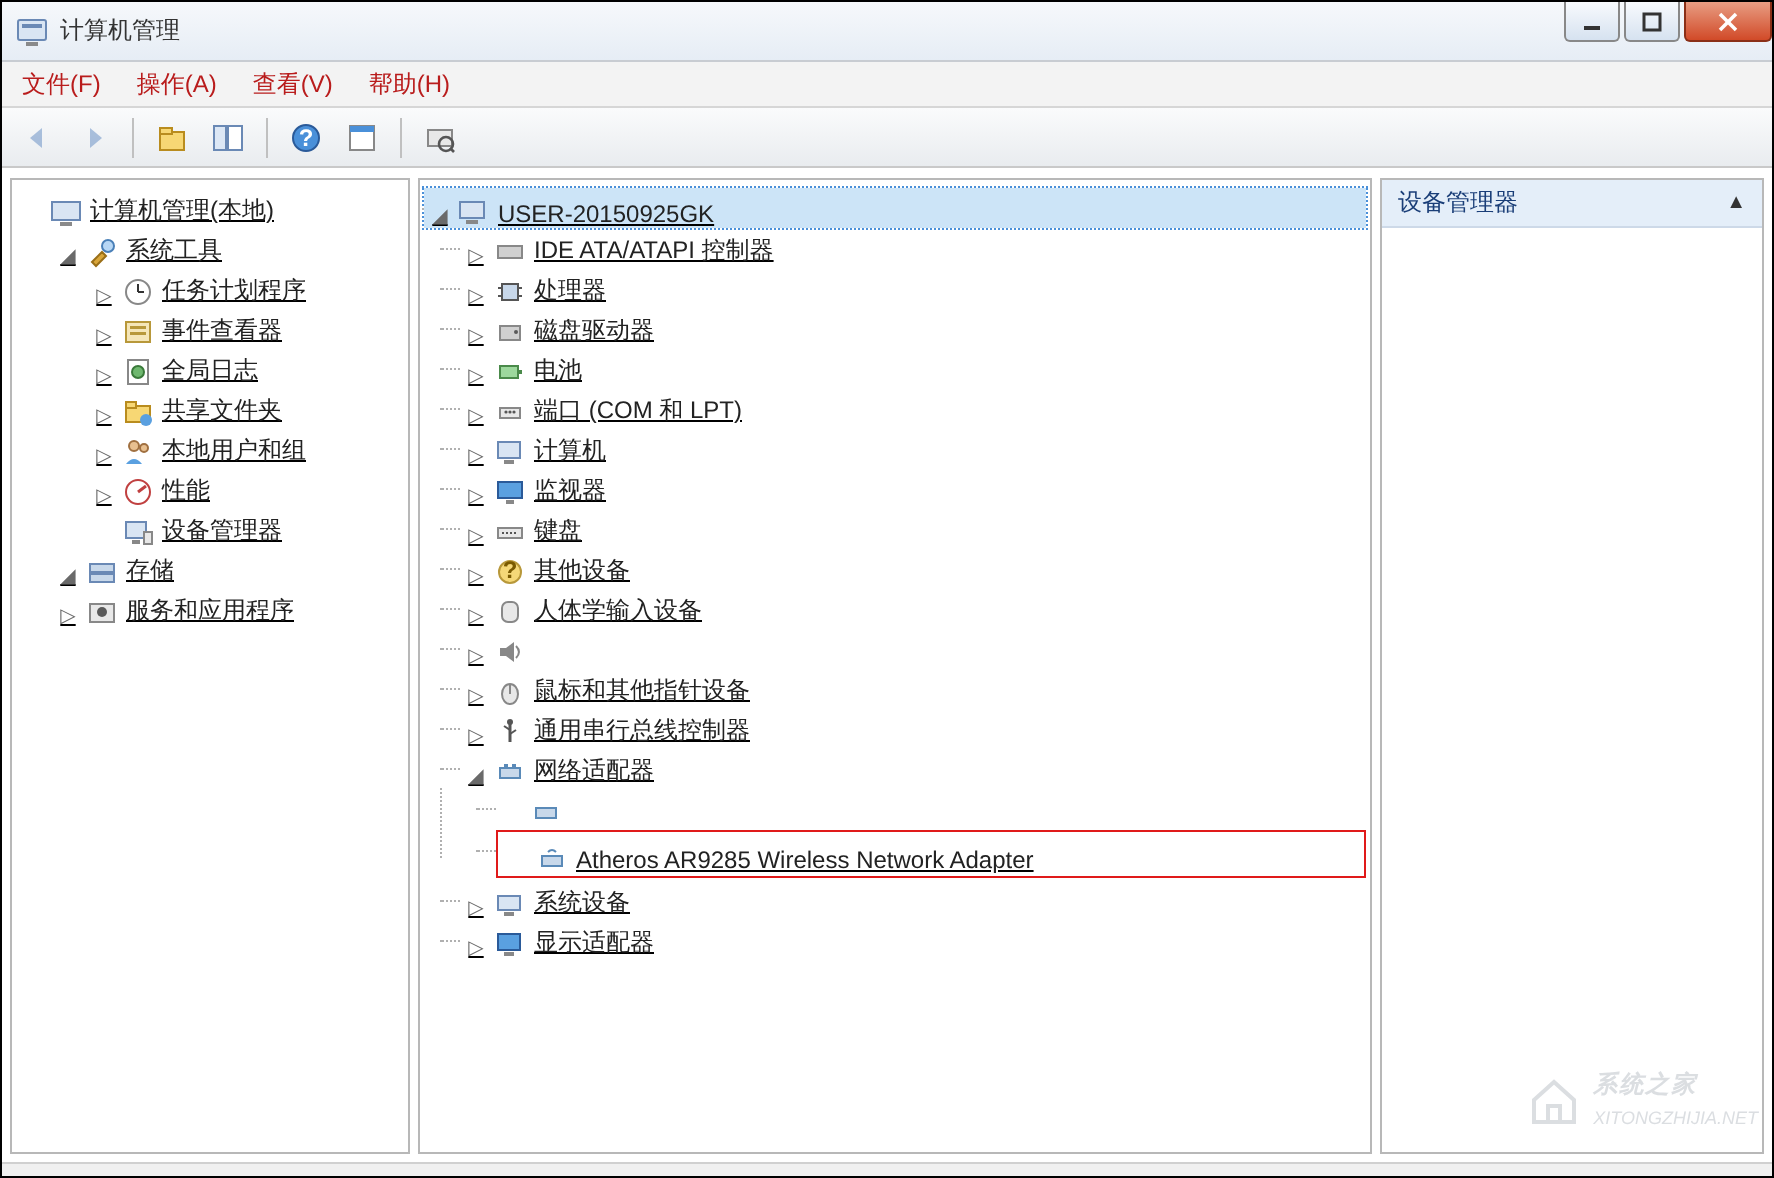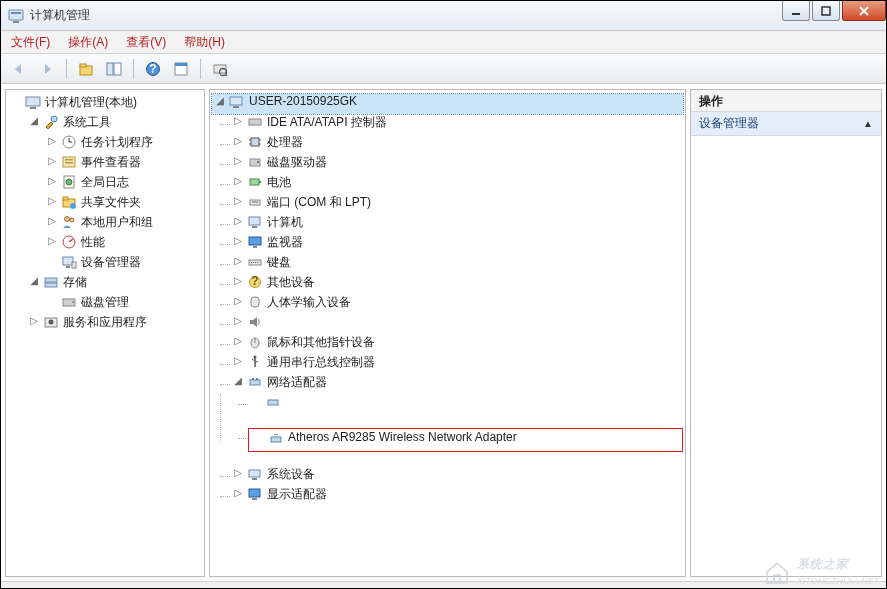--- a/index.html
+++ b/index.html
@@ -19,36 +19,36 @@
 .tbtn.disabled { opacity: .4; }
 .workarea { display: flex; height: calc(100% - 30px - 23px - 30px - 7px); border-top: 1px solid #fff; }
 .pane-left { width: 200px; border: 1px solid #b8b8b8; margin: 4px 0 4px 4px; background: #fff; overflow: auto; padding: 4px 2px; }
 .pane-mid { flex: 1; border: 1px solid #b8b8b8; margin: 4px 0 4px 4px; background: #fff; overflow: auto; padding: 4px 2px; }
 .pane-right { width: 192px; border: 1px solid #b8b8b8; margin: 4px 4px 4px 4px; background: #fff; display: flex; flex-direction: column; }
 .statusbar { height: 7px; background: #f0f0f0; border-top: 1px solid #d0d0d0; }
 
 .tree { list-style: none; }
 .tree ul { list-style: none; padding-left: 18px; position: relative; }
 .tree li { position: relative; }
-.node { display: flex; align-items: flex-start; height: 20px; padding: 0 2px; white-space: nowrap; cursor: default; }
+.node { display: flex; align-items: flex-end; height: 20px; padding: 0 2px; white-space: nowrap; cursor: default; text-decoration: underline; }
 .node .tw { width: 12px; height: 12px; margin-right: 2px; display: inline-flex; align-items: center; justify-content: center; color: #6a6a6a; font-size: 10px; }
 .node .ic { width: 18px; height: 16px; margin-right: 3px; display: inline-flex; align-items: center; justify-content: center; }
 .node .lbl { color: #222; }
 .node.selected { background: #cce4f7; outline: 1px dotted #4a90d9; }
 .dot-lines li::before { content: ""; position: absolute; left: -10px; top: 10px; width: 10px; border-top: 1px dotted #b0b0b0; }
 .dot-lines ul::before { content: ""; position: absolute; left: -10px; top: 0; bottom: 10px; border-left: 1px dotted #b0b0b0; }
 
 .pane-right .hdr { height: 22px; background: #f4f4f4; border-bottom: 1px solid #d9d9d9; padding: 3px 8px; color: #222; font-weight: bold; }
 .pane-right .sec { background: #e4eef9; padding: 3px 8px; border-bottom: 1px solid #cdd9e8; display: flex; justify-content: space-between; align-items: center; color: #1a3e78; cursor: default; }
 .pane-right .act { padding: 4px 16px; color: #222; cursor: default; display: flex; justify-content: space-between; align-items: center; }
 .pane-right .act .arrow, .pane-right .sec .arrow { font-size: 10px; color: #333; }
 
-.redbox { border: 1.5px solid #e01a1a; padding: 1px 2px; margin: 14px 0; }
-
-.watermark { position: absolute; right: 8px; bottom: 2px; color: #cfd3d8; font-size: 16px; font-style: italic; pointer-events: none; opacity: .75; display:flex; align-items:center; gap:6px;}
+.redbox { border: 1.5px solid #e01a1a; padding: 1px 2px; margin: 1px 0; }
+
+.watermark { position: absolute; right: 8px; bottom: 24px; color: #cfd3d8; font-size: 16px; font-style: italic; pointer-events: none; opacity: .75; display:flex; align-items:center; gap:6px;}
 .watermark .house { width:28px; height:28px; }
 .watermark .wm-text { font-weight: bold; letter-spacing: 1px; }
 
 
 .ic svg { display:block; }
 </style>
 </head>
 <body>
 
 <div class="titlebar">
@@ -257,34 +257,20 @@
             <div class="node">
               <span class="tw">◢</span>
               <span class="ic">
                   <svg width="16" height="16">
                     <rect x="2" y="4" width="12" height="4" fill="#c8d8ea" stroke="#6a89b5"></rect>
                     <rect x="2" y="9" width="12" height="4" fill="#c8d8ea" stroke="#6a89b5"></rect>
                   </svg>
                 </span>
               <span class="lbl">存储</span>
             </div>
-            <ul>
-              <li>
-                  <div class="node">
-                    <span class="tw"></span>
-                    <span class="ic">
-                      <svg width="16" height="16">
-                        <rect x="2" y="5" width="12" height="7" fill="#d0d0d0" stroke="#888"></rect>
-                        <circle cx="12" cy="8" r="1" fill="#5aa05a"></circle>
-                      </svg>
-                    </span>
-                    <span class="lbl">磁盘管理</span>
-                  </div>
-                </li>
-            </ul>
           </li>
           <li>
               <div class="node">
                 <span class="tw">▷</span>
                 <span class="ic">
                   <svg width="16" height="16">
                     <rect x="2" y="4" width="12" height="9" fill="#e8e8e8" stroke="#888"></rect>
                     <circle cx="8" cy="8" r="2.5" fill="#5a5a5a"></circle>
                   </svg>
                 </span>
@@ -535,21 +521,20 @@
                 </span>
                 <span class="lbl">显示适配器</span>
               </div>
             </li>
         </ul>
       </li>
     </ul>
   </div>
 
   <div class="pane-right">
-    <div class="hdr">操作</div>
     <div class="sec">
       <span>设备管理器</span>
       <span class="arrow">▲</span>
     </div>
   </div>
 
 </div>
 
 <div class="statusbar"></div>
 

